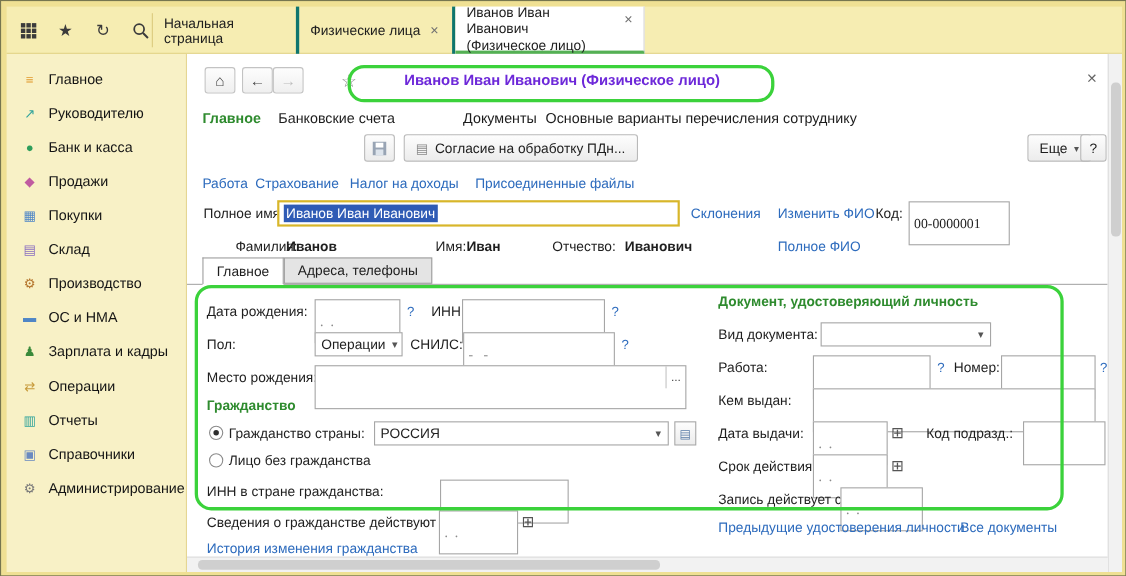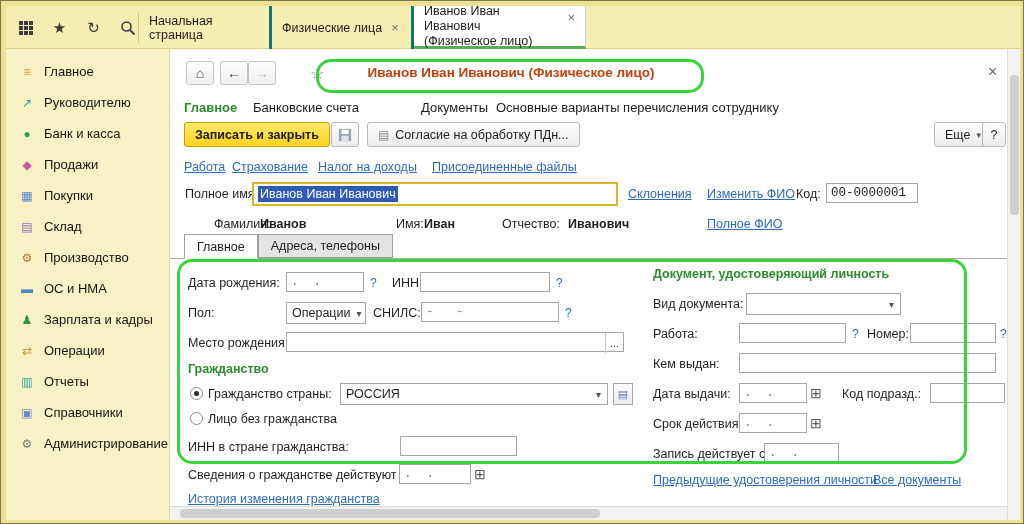--- a/index.html
+++ b/index.html
@@ -16,32 +16,32 @@
   .tab2lines{display:flex;flex-direction:column;line-height:15px;font-size:12.5px}
   
   .sidebar{position:absolute;left:5px;top:48px;width:164px;height:471px;background:#f8f1c6;border-right:1px solid #e5d693;padding-top:7px}
   .sitem{display:flex;align-items:center;gap:9px;height:31px;padding-left:13px;font-size:13px;color:#141414;cursor:pointer;white-space:nowrap}
   .sic{width:16px;text-align:center;font-size:12px;flex:0 0 16px}
   .c0{color:#e09a2e}.c1{color:#2fa39b}.c2{color:#2e9e5b}.c3{color:#c05ba0}.c4{color:#4f86c6}.c5{color:#8a6fc0}.c6{color:#b5762e}.c7{color:#4f86c6}.c8{color:#3a8a3a}.c9{color:#c79a3a}.c10{color:#2fa39b}.c11{color:#6a8ac0}.c12{color:#7a7a7a}
   
   .main{position:absolute;left:169px;top:48px;width:850px;height:471px;background:#fff}
   .icbtn{position:absolute;width:28px;height:24px;border:1px solid #c3c3c3;border-radius:3px;background:linear-gradient(#fdfdfd,#efefef);display:flex;align-items:center;justify-content:center;font-size:14px;color:#444;cursor:pointer}
   .icbtn.disabled{color:#bcbcbc}
-  .pgtitle{position:absolute;left:160px;top:16px;width:362px;text-align:center;font-size:13.5px;font-weight:bold;color:#c2410c;white-space:nowrap}
+  .pgtitle{position:absolute;left:160px;top:16px;width:362px;text-align:center;font-size:13.5px;font-weight:bold;color:#6d28d9;white-space:nowrap}
   .star{position:absolute;font-size:16px;color:#8a8a8a;cursor:pointer}
   .xclose{position:absolute;font-size:16px;color:#666;cursor:pointer}
   .navitem{position:absolute;top:51px;font-size:13px;color:#1c1c1c;cursor:pointer;white-space:nowrap}
   .navitem.on{color:#2e8b2e;font-weight:bold}
   .btn{position:absolute;height:25px;display:flex;align-items:center;gap:6px;border:1px solid #b9b9b9;background:linear-gradient(#fdfdfd,#ececec);border-radius:3px;font-size:12.5px;padding:0 10px;cursor:pointer;color:#1d1d1d;white-space:nowrap}
   .btn.yellow{background:linear-gradient(#ffe96b,#ffd21e);border-color:#c3a009;font-weight:bold}
-  .blink{position:absolute;font-size:12.5px;color:#2d6bbd;text-decoration:underline;white-space:nowrap;cursor:pointer}
+  .blink{position:absolute;font-size:12.5px;color:#2d6bbd;white-space:nowrap;cursor:pointer}
   .lbl{position:absolute;font-size:12.5px;color:#1f1f1f;white-space:nowrap}
   .bold{font-weight:bold}
   .greenh{position:absolute;font-size:12.5px;color:#2e8b2e;font-weight:bold;white-space:nowrap}
-  .inp{position:absolute;height:20px;border:1px solid #a6a6a6;background:#fff;font-size:12.5px;padding:0 4px;font-family:Liberation Mono, monospace;color:#1f1f1f}
+  .inp{position:absolute;height:40px;border:1px solid #a6a6a6;background:#fff;font-size:12.5px;padding:0 4px;font-family:Liberation Serif, serif;color:#1f1f1f}
   .inp.muted{color:#8a8a8a}
   .combo{position:absolute;height:22px;border:1px solid #a6a6a6;background:#fff;font-size:12.5px;display:flex;align-items:center;padding-left:5px;cursor:pointer;color:#1f1f1f}
   .dd{margin-left:auto;width:17px;text-align:center;color:#555;font-size:10px;flex:0 0 17px}
   .qmark{position:absolute;font-size:12px;color:#2d6bbd;cursor:pointer}
   .radio{position:absolute;width:13px;height:13px;border:1px solid #8a8a8a;border-radius:50%;background:#fff;cursor:pointer}
   .radio.sel::after{content:"";position:absolute;left:3px;top:3px;width:5px;height:5px;border-radius:50%;background:#2e2e2e}
   .cal{position:absolute;font-size:14px;color:#555;cursor:pointer;line-height:14px}
   .minibtn{position:absolute;width:20px;height:22px;border:1px solid #a6a6a6;background:linear-gradient(#fdfdfd,#ececec);display:flex;align-items:center;justify-content:center;font-size:11px;color:#5a7ca8;cursor:pointer}
   .ellip{position:absolute;width:18px;height:20px;border-left:1px solid #c4c4c4;display:flex;align-items:center;justify-content:center;font-size:11px;color:#444;cursor:pointer}
   .namebox{position:absolute;left:82px;top:133px;width:366px;height:24px;border:2px solid #d8b62a;background:#fff;display:flex;align-items:center;padding-left:4px}
@@ -173,23 +173,20 @@
       </div>
     <span class="star" style="left:140px;top:15px">☆</span>
     <div class="pgtitle">Иванов Иван Иванович (Физическое лицо)</div>
     <span class="xclose" style="left:818px;top:14px">×</span>
 
     <span class="navitem on" style="left:14px">Главное</span>
     <span class="navitem" style="left:83px">Банковские счета</span>
     <span class="navitem" style="left:251px">Документы</span>
     <span class="navitem" style="left:326px">Основные варианты перечисления сотруднику</span>
 
-    <div class="btn yellow" style="left:14px;top:73px">
-        <span>Записать и закрыть</span>
-      </div>
     <div class="btn" style="left:161px;top:73px;width:28px;padding:0;justify-content:center">
       <svg width="14" height="14" viewBox="0 0 16 16">
           <rect x="1" y="1" width="14" height="14" fill="#98a4b4"></rect>
           <rect x="4" y="2" width="8" height="5" fill="#ffffff"></rect>
           <rect x="4" y="9" width="8" height="6" fill="#dde4ec"></rect>
         </svg>
     </div>
     <div class="btn" style="left:197px;top:73px">
       <span style="color:#8a8a8a;font-size:12px">▤</span>
       <span>Согласие на обработку ПДн...</span>

